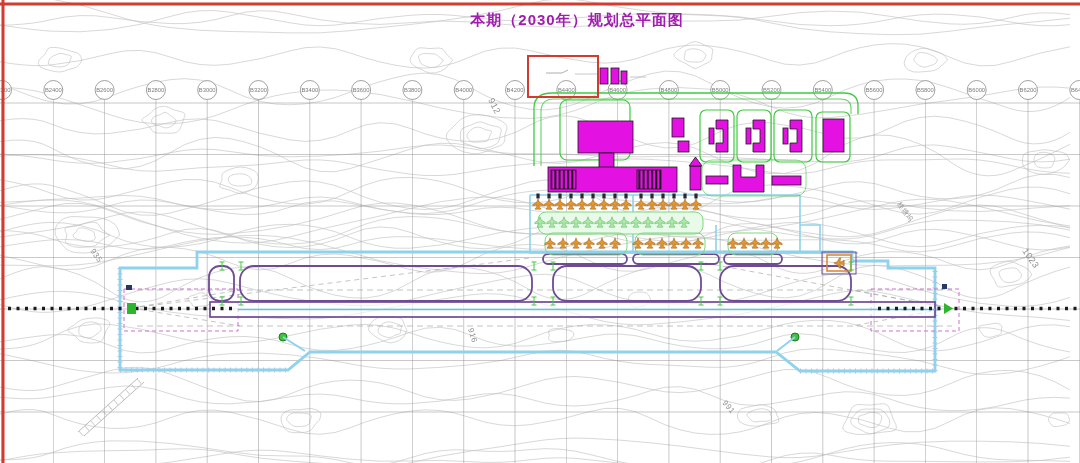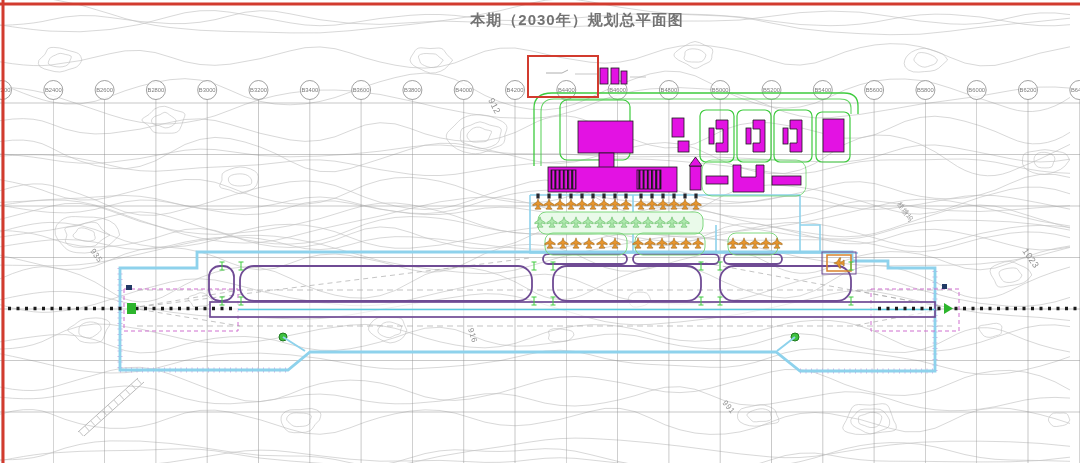--- a/index.html
+++ b/index.html
@@ -1,20 +1,20 @@
 <!DOCTYPE html>
 <html><head>
 <meta charset="utf-8">
 <style>
   html,body{margin:0;padding:0;background:#e9e9e9;}
   .canvas{position:relative;width:1080px;height:463px;background:#ffffff;overflow:hidden;
           font-family:"Liberation Sans","DejaVu Sans",sans-serif;}
   .canvas svg{position:absolute;inset:0;display:block;}
   .title{position:absolute;top:11px;left:577px;transform:translateX(-50%);
-         font-size:15px;font-weight:bold;color:#737373;letter-spacing:1px;white-space:nowrap;z-index:5;}
+         font-size:15px;font-weight:bold;color:#a21caf;letter-spacing:1px;white-space:nowrap;z-index:5;}
 </style>
 </head>
 <body>
 
 <div class="canvas">
   <div class="title">本期（2030年）规划总平面图</div>
 
   <svg id="plan" viewBox="0 0 1080 463" width="1080" height="463">
     <defs>
       <pattern id="hatchV" width="4.2" height="4" patternUnits="userSpaceOnUse">

